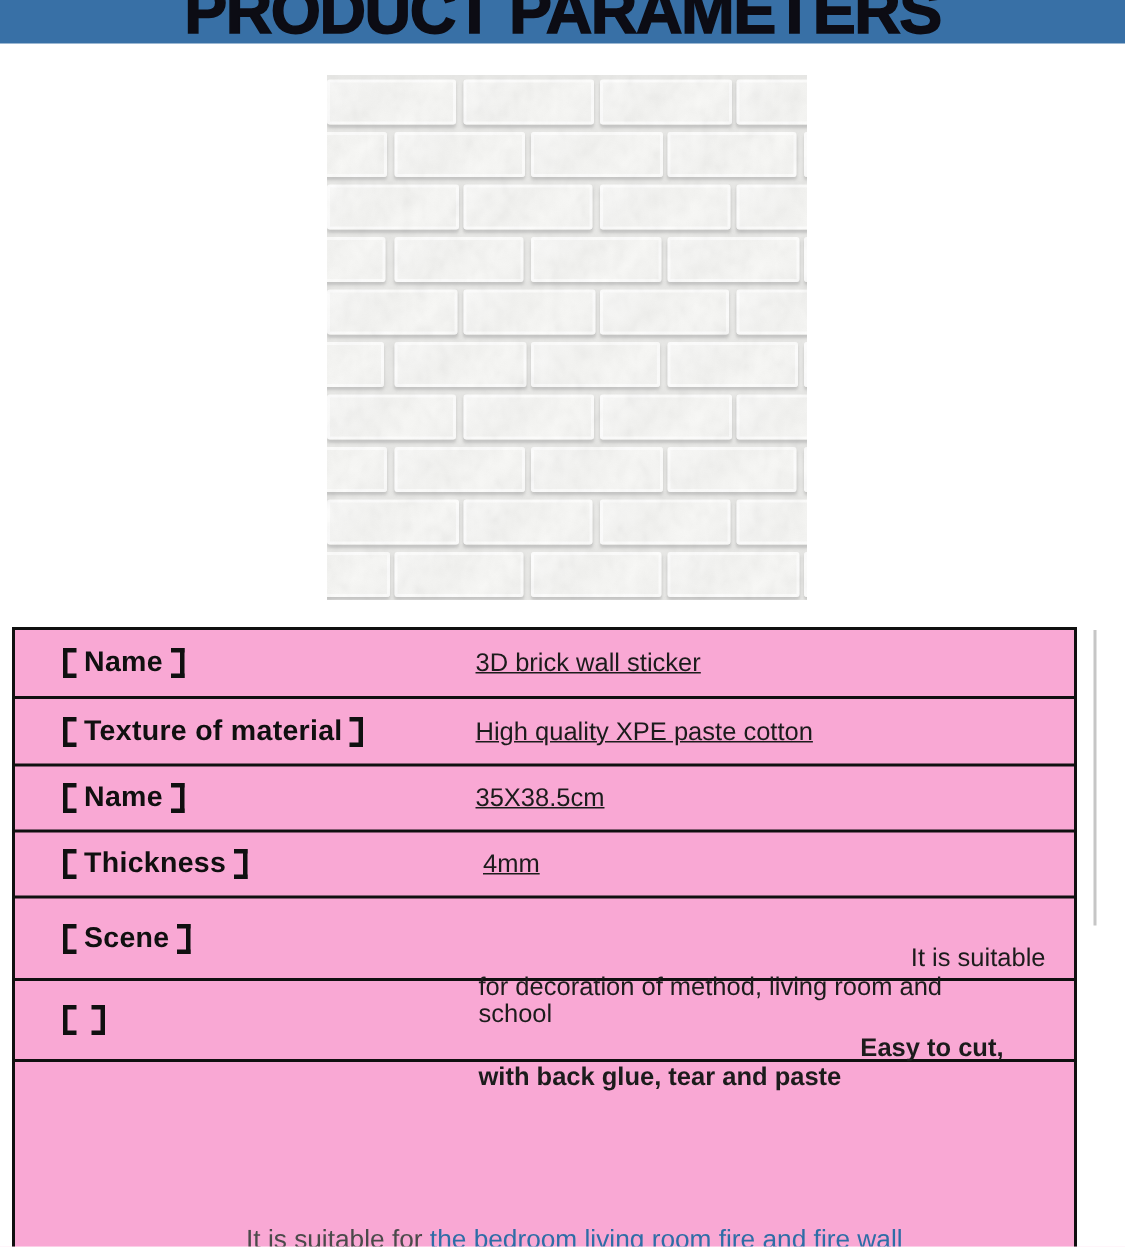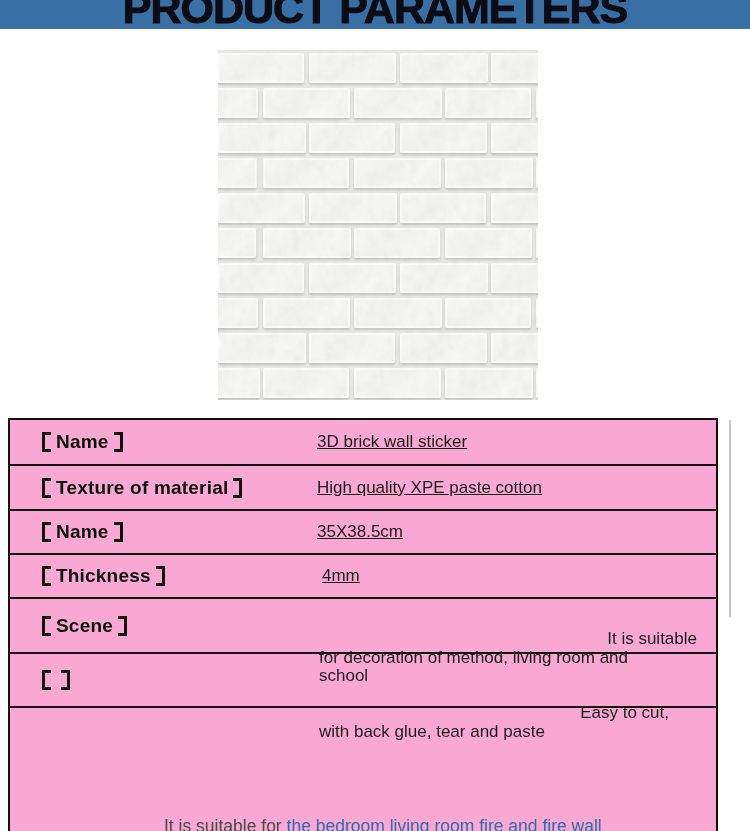--- a/index.html
+++ b/index.html
@@ -38,21 +38,21 @@
   .bro,.brc{display:inline-block;width:6px;height:14px;border:3px solid #101010;}
   .bro{border-right:none;margin-right:5px;}
   .brc{border-left:none;margin-left:5px;}
 
   .val{position:absolute;left:307px;top:50%;transform:translateY(-50%);
        font-size:17px;color:#1c1c1c;white-space:nowrap;text-decoration:underline;}
   .val-indent{left:312px;}
   .vmulti{position:absolute;left:309px;right:19px;font-size:17px;
           line-height:18.5px;color:#1c1c1c;margin-top:28px;}
   .vmulti.scene{top:3px;}
-  .vmulti.usage{top:22px;}
+  .vmulti.usage{top:8px;font-weight:bold;}
   .fr{text-align:right;}
   .fr-pad{padding-right:28px;}
 
   
   .scrollline{position:absolute;left:729px;top:420px;width:2px;height:197px;background:#c6c6c6;}
 
   
   .caption{position:absolute;left:164px;top:816px;font-size:17.5px;white-space:nowrap;}
   .cap-gray{color:#4a4a4a;}
   .cap-blue{color:#2e6da6;}

